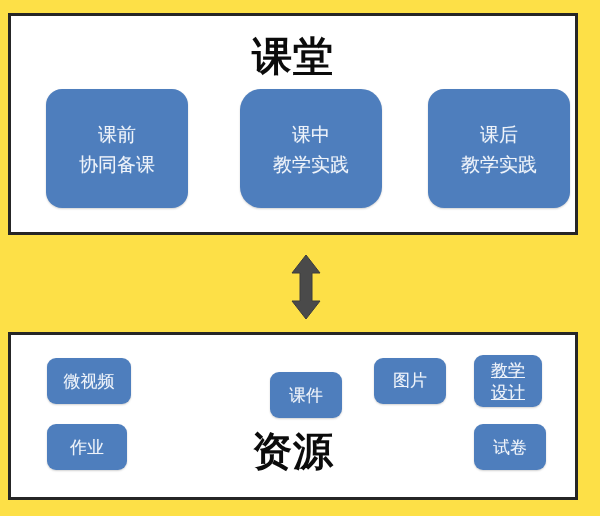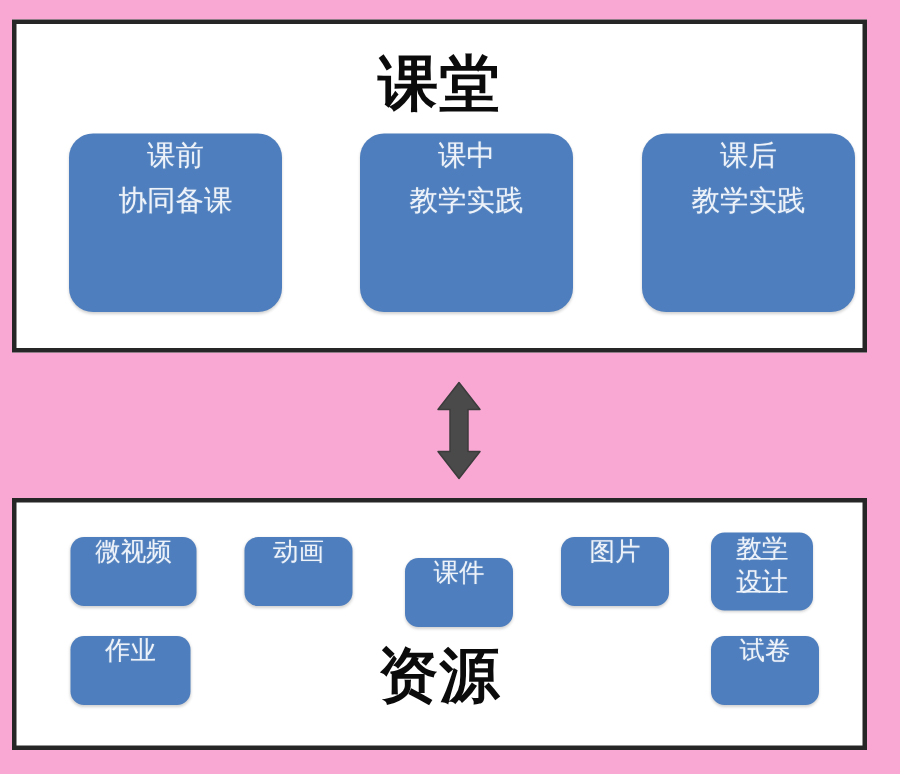--- a/index.html
+++ b/index.html
@@ -2,21 +2,21 @@
 <html><head>
 <meta charset="utf-8">
 <style>
   html,body{margin:0;padding:0;}
   body{
     width:600px;height:516px;
     background:#ffffff;
     font-family:"Liberation Sans","DejaVu Sans",sans-serif;
     overflow:hidden;
   }
-  #stage{position:relative;width:600px;height:516px;background:#f9a8d4;}
+  #stage{position:relative;width:600px;height:516px;background:#fde047;}
 
   
   .frame{
     position:absolute;
     background:#ffffff;
     border:3px solid #262626;
     box-sizing:border-box;
   }
   #classroom-frame{left:8px;top:13px;width:570px;height:222px;}
   #resource-frame {left:8px;top:332px;width:570px;height:168px;}
@@ -45,57 +45,58 @@
 
   
   .blue-box{
     position:absolute;
     background:#4e7ebd;
     border-radius:14px;
     color:#eef3fa;
     display:flex;
     flex-direction:column;
     align-items:center;
+    justify-content:center;
     box-sizing:border-box;
     text-align:center;
     box-shadow:0 1px 2px rgba(0,0,0,0.18);
     font-family:"DejaVu Sans","Liberation Sans",sans-serif;
   }
   .blue-box .line{
     display:block;
     white-space:nowrap;
     text-shadow:0 0 1px rgba(255,255,255,0.35);
   }
 
   
   .stage-box{
     top:73px;
     width:142px;height:119px;
     font-size:19px;
     line-height:30px;
     border-radius:16px;
   }
   #stage-box-0{left:35px;}
-  #stage-box-1{left:229px;}
+  #stage-box-1{left:229px;border-radius:21px;}
   #stage-box-2{left:417px;}
 
   
   .chip{
     font-size:17px;
     line-height:21px;
     border-radius:9px;
     height:46px;
   }
   .chip.two-line{height:52px;line-height:22px;}
 
   
   #chip-0{left:36px; top:23px; width:84px;}
   #chip-1{left:152px;top:23px; width:72px;}
   #chip-2{left:259px;top:5px; width:72px;margin-top:32px;}
-  #chip-3{left:363px;top:23px; width:72px;}
+  #chip-3{left:363px;top:23px; width:72px;font-family:Liberation Mono, monospace;}
   #chip-4{left:463px;top:20px; width:68px;text-decoration:underline;}
   
   #chip-5{left:36px; top:89px; width:80px;}
   #chip-6{left:463px;top:89px; width:72px;}
 
   
   #link-arrow{
     position:absolute;
     left:289px;top:254px;
     width:34px;height:66px;
@@ -133,23 +134,20 @@
   </div>
 
   <div class="frame" id="resource-frame">
 
     <div class="section-title" id="resource-title">资源</div>
 
     <div class="blue-box chip" id="chip-0">
       <span class="line">微视频</span>
     </div>
 
-    <div class="blue-box chip" id="chip-1">
-      <span class="line">动画</span>
-    </div>
 
     <div class="blue-box chip" id="chip-2">
       <span class="line">课件</span>
     </div>
 
     <div class="blue-box chip" id="chip-3">
       <span class="line">图片</span>
     </div>
 
     <div class="blue-box chip two-line" id="chip-4">

